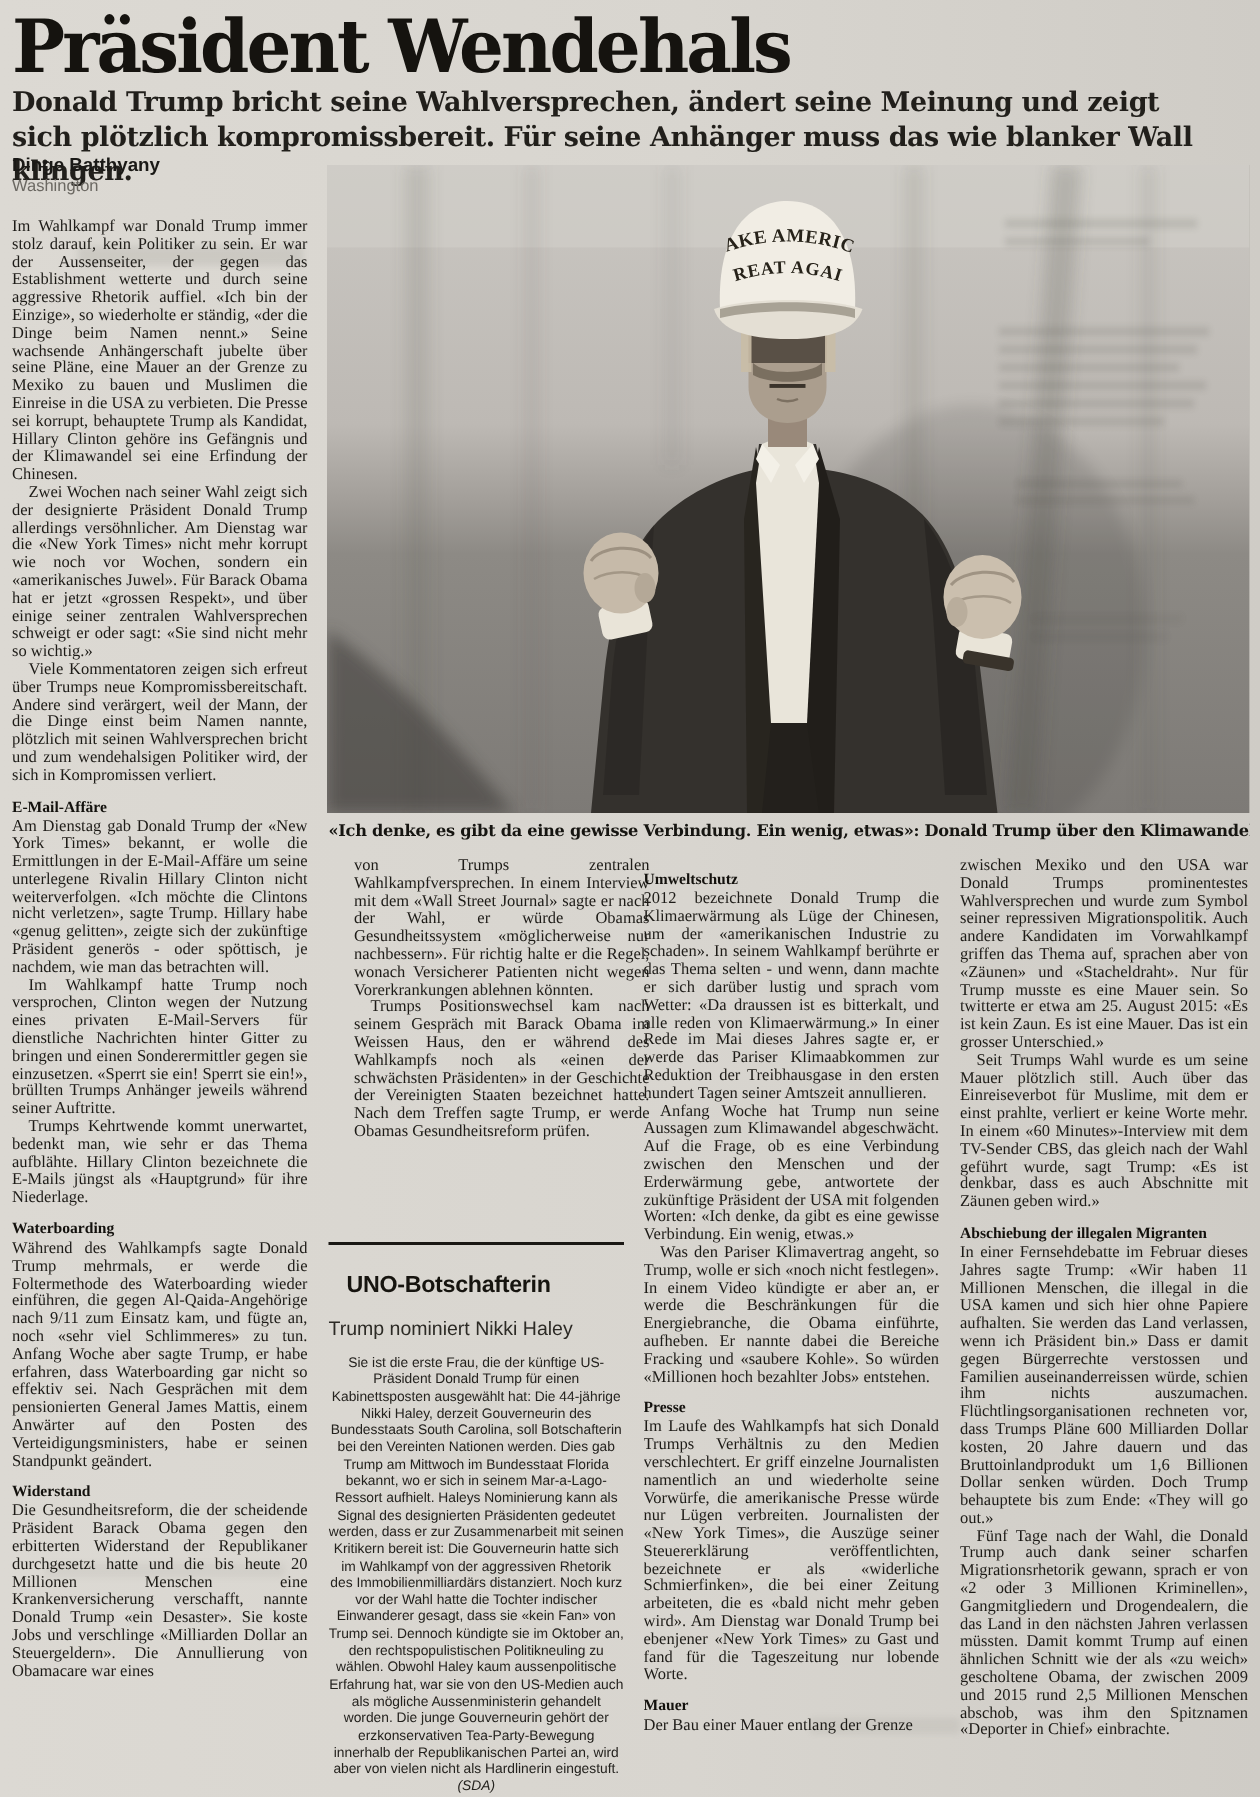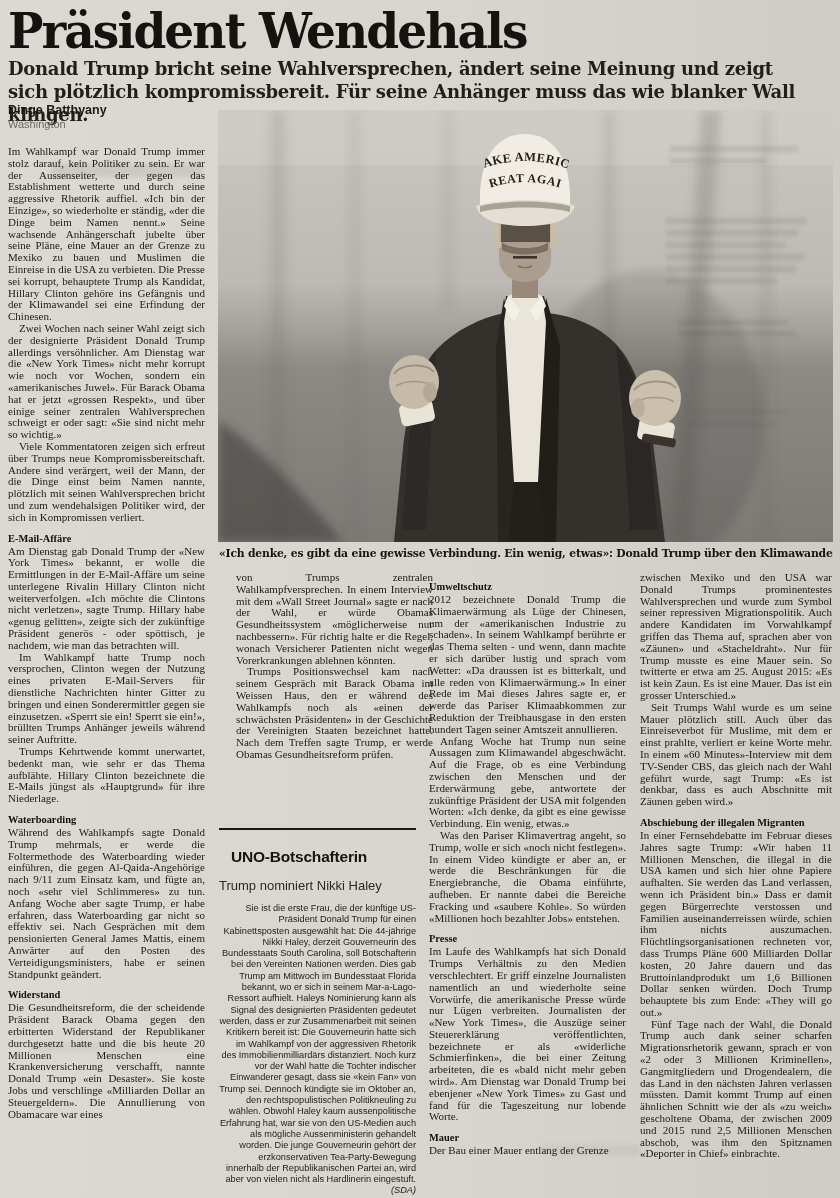--- a/index.html
+++ b/index.html
@@ -32,21 +32,21 @@
   #c0{left:8px;top:146px;height:1046px;overflow:hidden;}
   #c1{left:236px;top:572px;height:250px;overflow:hidden;}
   #c2{left:429px;top:572px;height:622px;overflow:hidden;}
   #c3{left:640px;top:572px;width:192px;height:622px;overflow:hidden;}
   
   .infobox{position:absolute;left:219px;top:828px;width:197px;height:366px;overflow:hidden;
            border-top:2.5px solid #1a1814;padding-top:6px;
            font-family:"Liberation Sans",sans-serif;color:#24221e;}
   .infobox .ib-title{margin:12px;font-size:15.5px;font-weight:bold;letter-spacing:-.2px;color:#16140f;}
   .infobox .ib-sub{margin:1px 0 0 0;font-size:13px;font-weight:normal;color:#2c2a25;}
-  .infobox .ib-body{margin:10px 0 0 0;font-size:9.2px;line-height:11.3px;text-align:right;}
+  .infobox .ib-body{margin:10px 0 0 0;font-size:9.2px;line-height:11.3px;text-align:center;}
   .infobox .ib-credit{font-style:italic;}
 </style>
 </head>
 <body>
 
 <div class="page">
 
   <h1 class="headline">Präsident Wendehals</h1>
   <p class="standfirst">Donald Trump bricht seine Wahlversprechen, ändert seine Meinung und zeigt sich plötzlich kompromissbereit. Für seine Anhänger muss das wie blanker Wall klingen.</p>
 

